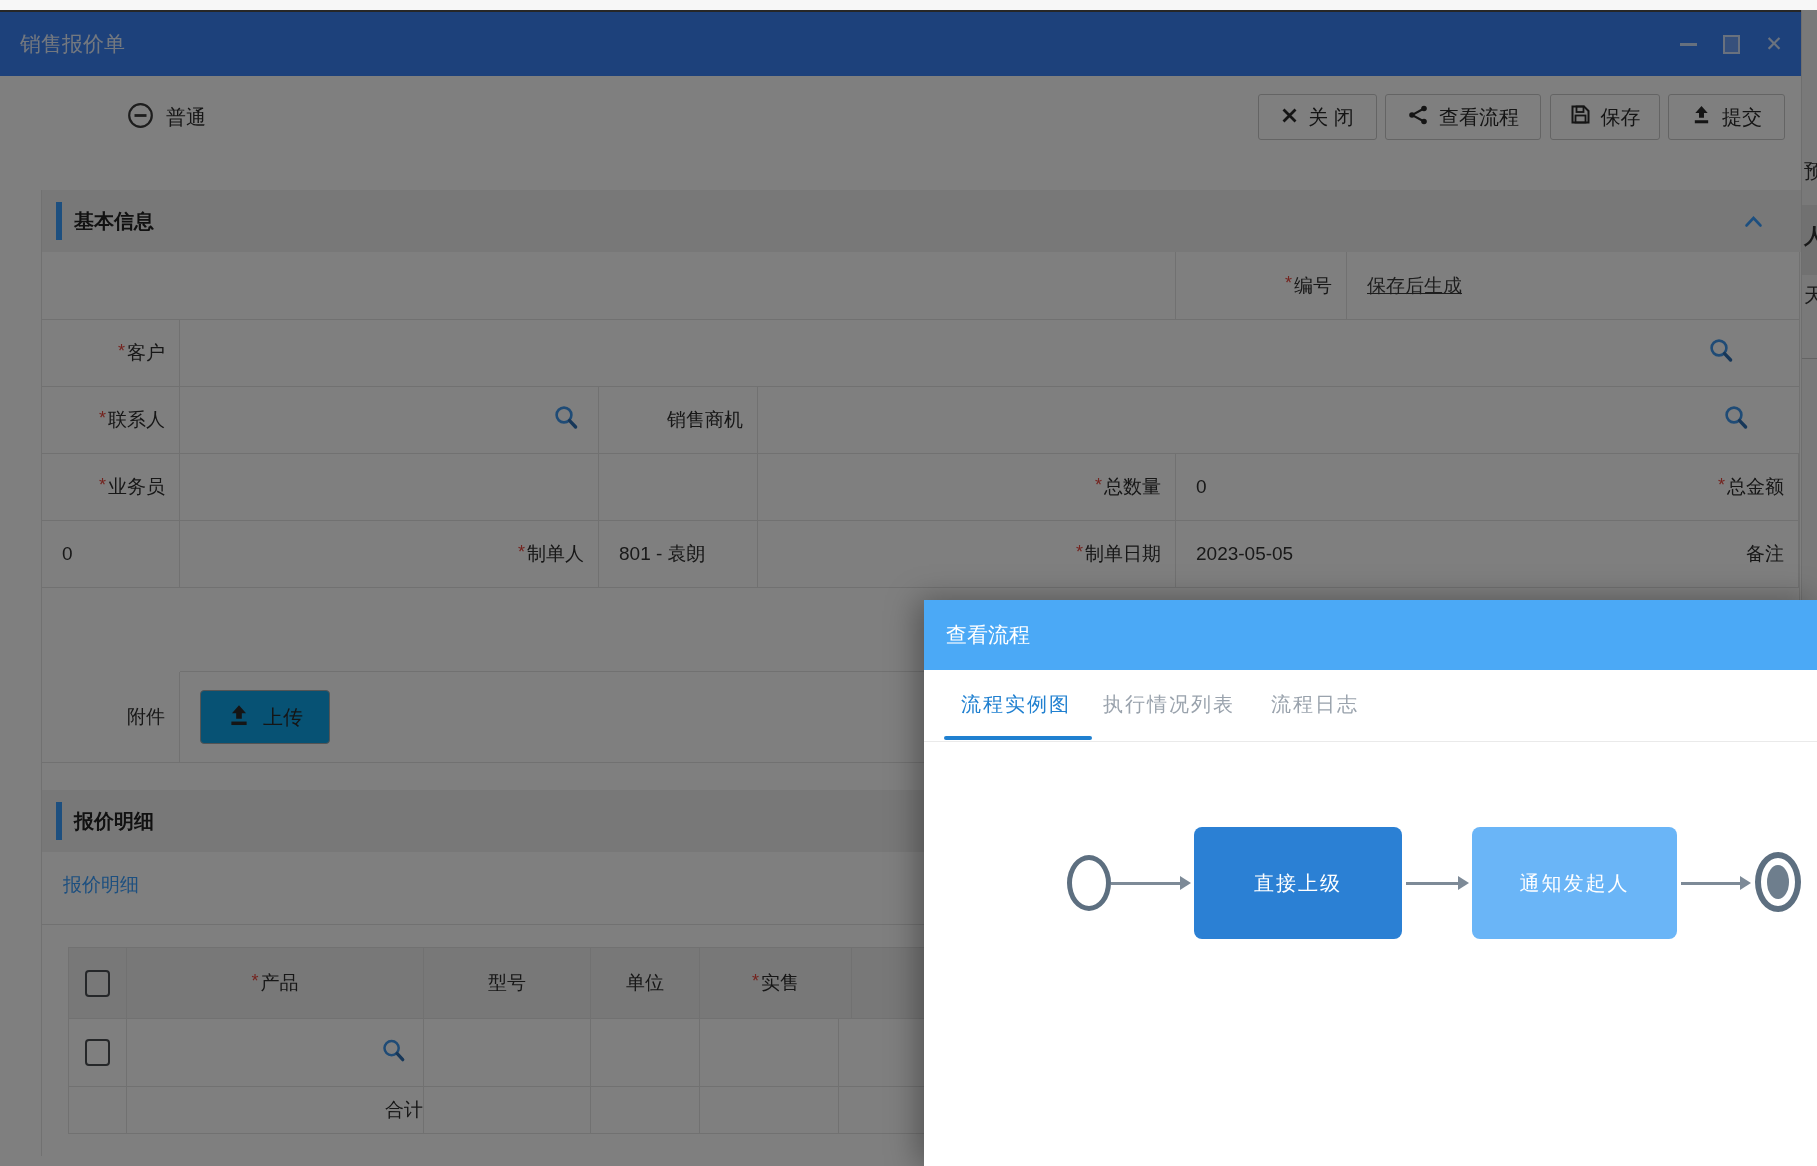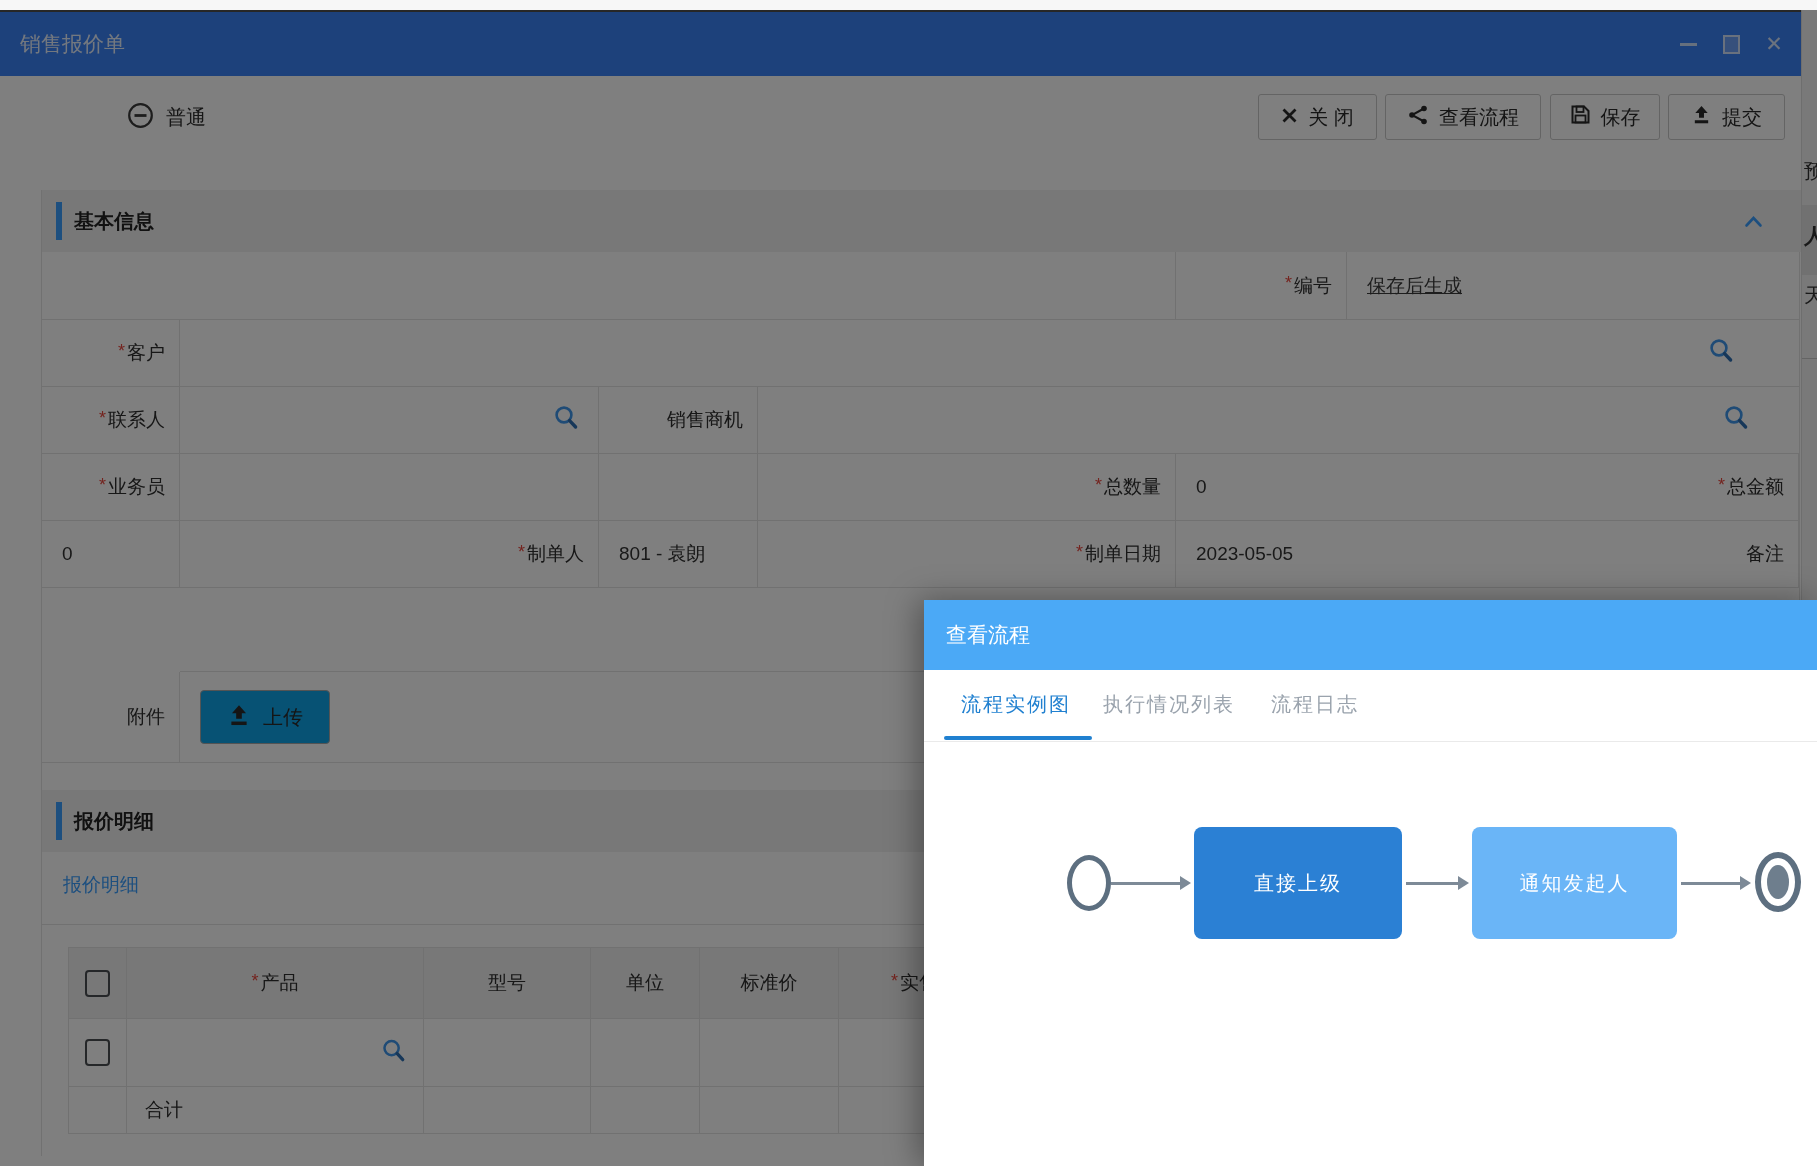--- a/index.html
+++ b/index.html
@@ -63,21 +63,21 @@
   .trow.head{height:70px;background:#f0f0f0;}
   .trow.data{height:67px;background:#fff;}
   .trow.total{height:46px;background:#fff;}
   .tc{position:relative;border-right:1px solid #e3e3e3;box-sizing:border-box;display:flex;align-items:center;justify-content:center;font-size:19px;color:#2e2e2e;}
   .tc:last-child{border-right:none;}
   .trow{border-bottom:1px solid #e3e3e3;}
   .trow:last-child{border-bottom:none;}
   .w1{width:58px;} .w2{width:297px;} .w3{width:167px;} .w4{width:109px;} .w5{width:139px;} .w6{width:152px;} .w7{flex:1;}
   .checkbox{width:21px;height:23px;border:2.5px solid #4b4e53;border-radius:4px;background:transparent;cursor:pointer;}
   .tc .sicon2{position:absolute;right:16px;top:50%;transform:translateY(-50%);cursor:pointer;}
-  .tc.left{justify-content:flex-start;padding-left:18px;}
+  .tc.left{justify-content:flex-end;padding-left:18px;}
 
   
   .edge-panel{left:1801px;top:10px;width:16px;height:1156px;background:#f2f2f2;border-left:1px solid #ddd;box-sizing:border-box;}
   .frag{position:absolute;left:2px;white-space:nowrap;color:#333;}
   .frag-band{position:absolute;left:0;top:195px;width:16px;height:70px;background:#e2e2e2;}
   .frag-hr{position:absolute;left:0;top:348px;width:16px;height:1px;background:#c9c9c9;}
 
   
   .overlay{left:0;top:10px;width:1817px;height:1156px;background:rgba(0,0,0,0.5);z-index:5;}
 
@@ -305,23 +305,20 @@
     <div class="tc w2">
         <span class="req">*</span>
         <span>产品</span>
       </div>
     <div class="tc w3">
         <span>型号</span>
       </div>
     <div class="tc w4">
         <span>单位</span>
       </div>
-    <div class="tc w5">
-        <span>标准价</span>
-      </div>
     <div class="tc w6">
         <span class="req">*</span>
         <span>实售</span>
       </div>
     <div class="tc w7"></div>
   </div>
   <div class="trow data">
     <div class="tc w1">
         <span class="checkbox"></span>
       </div>

